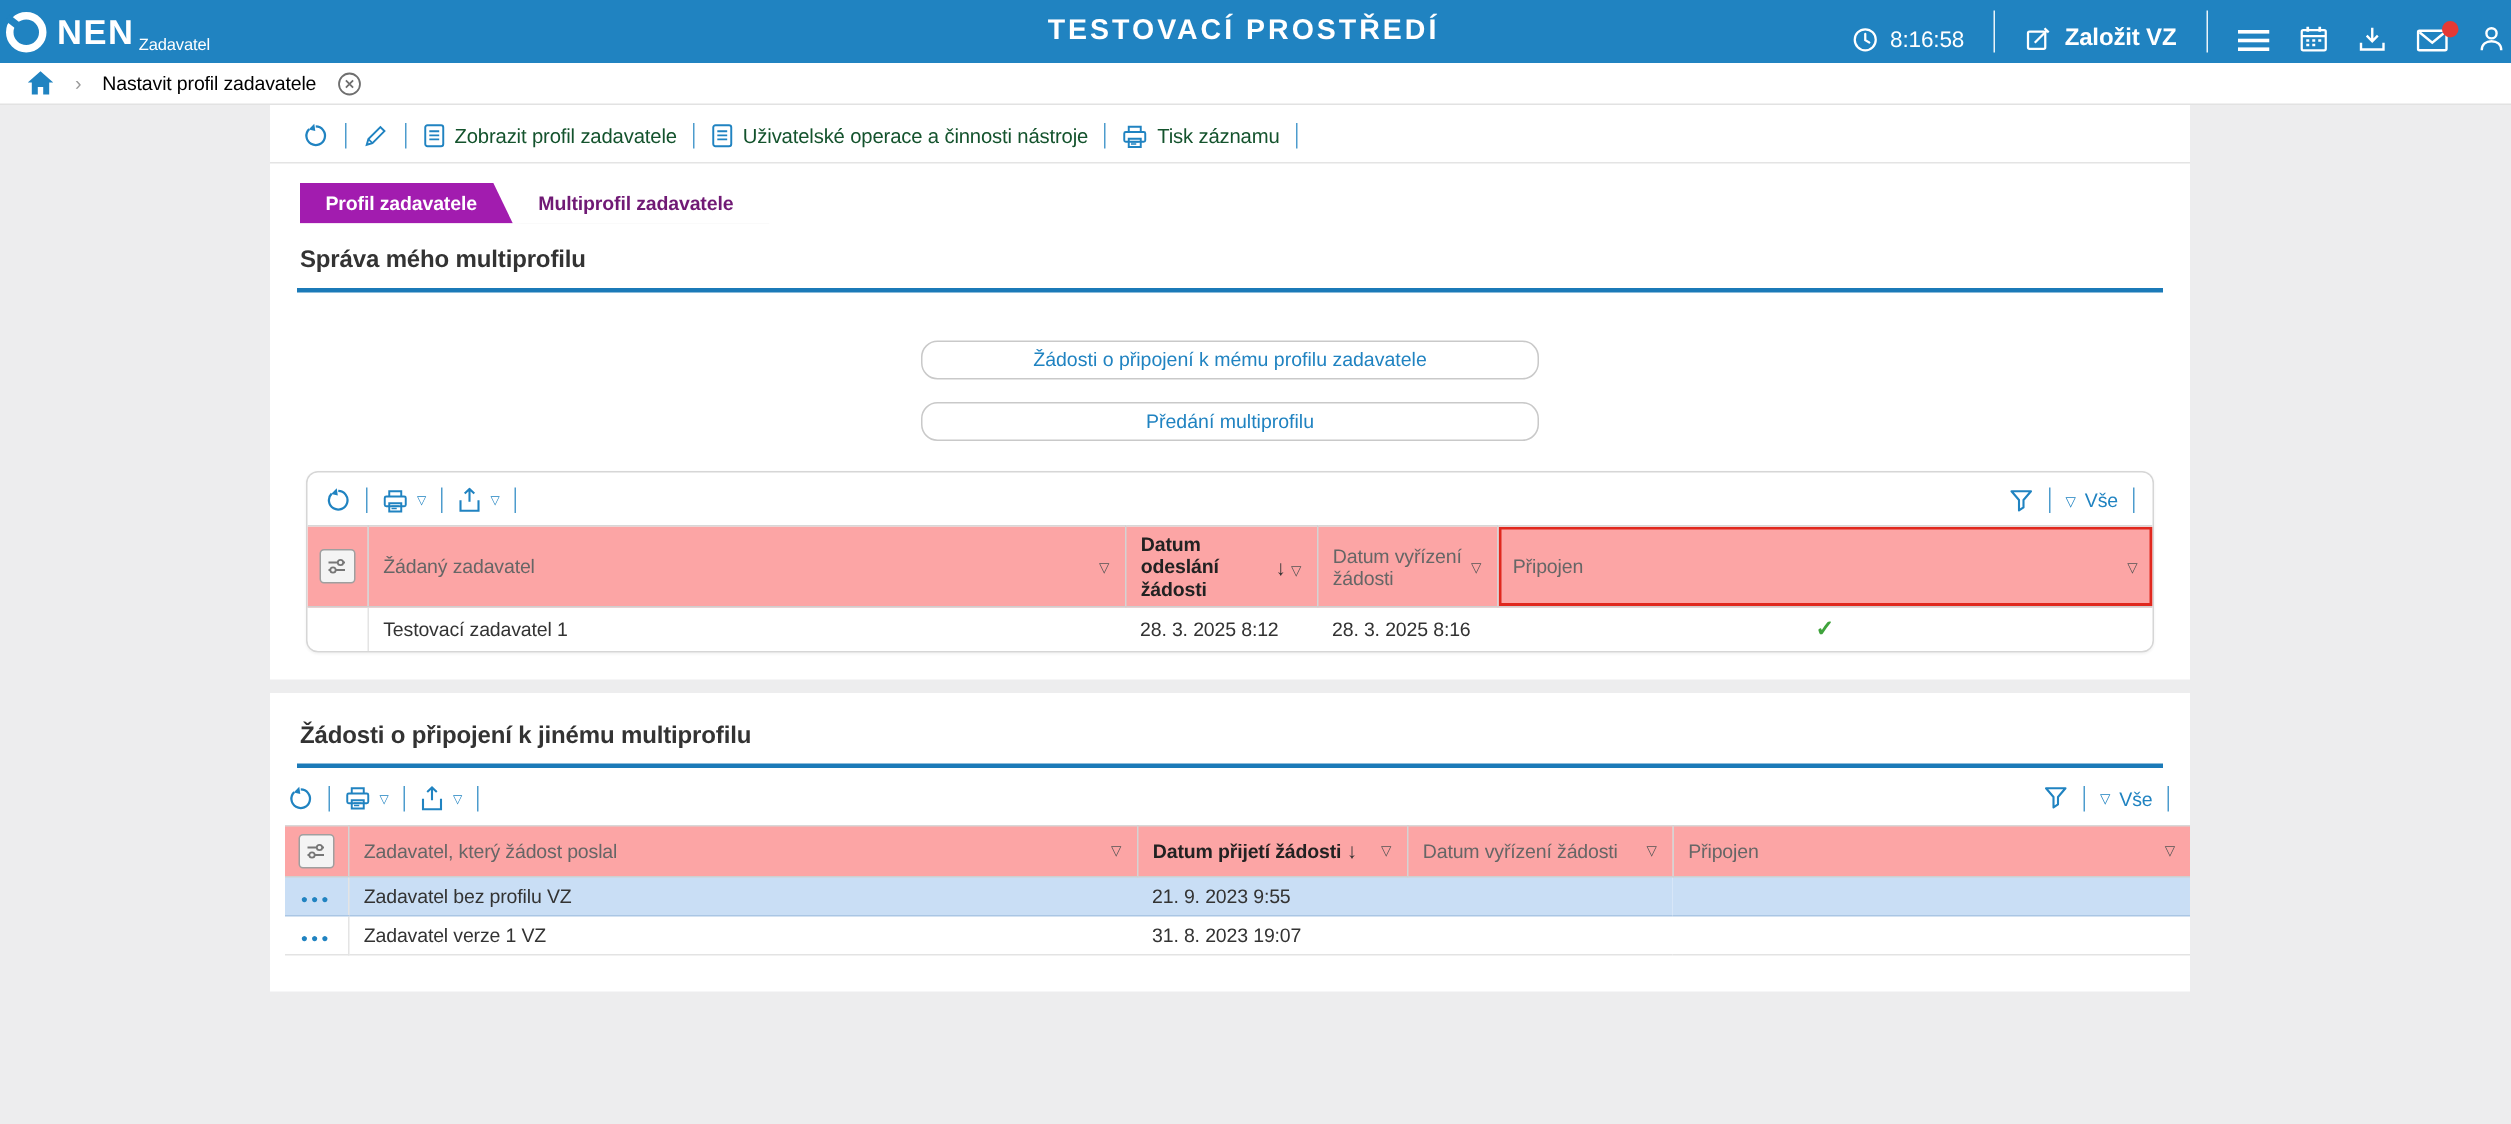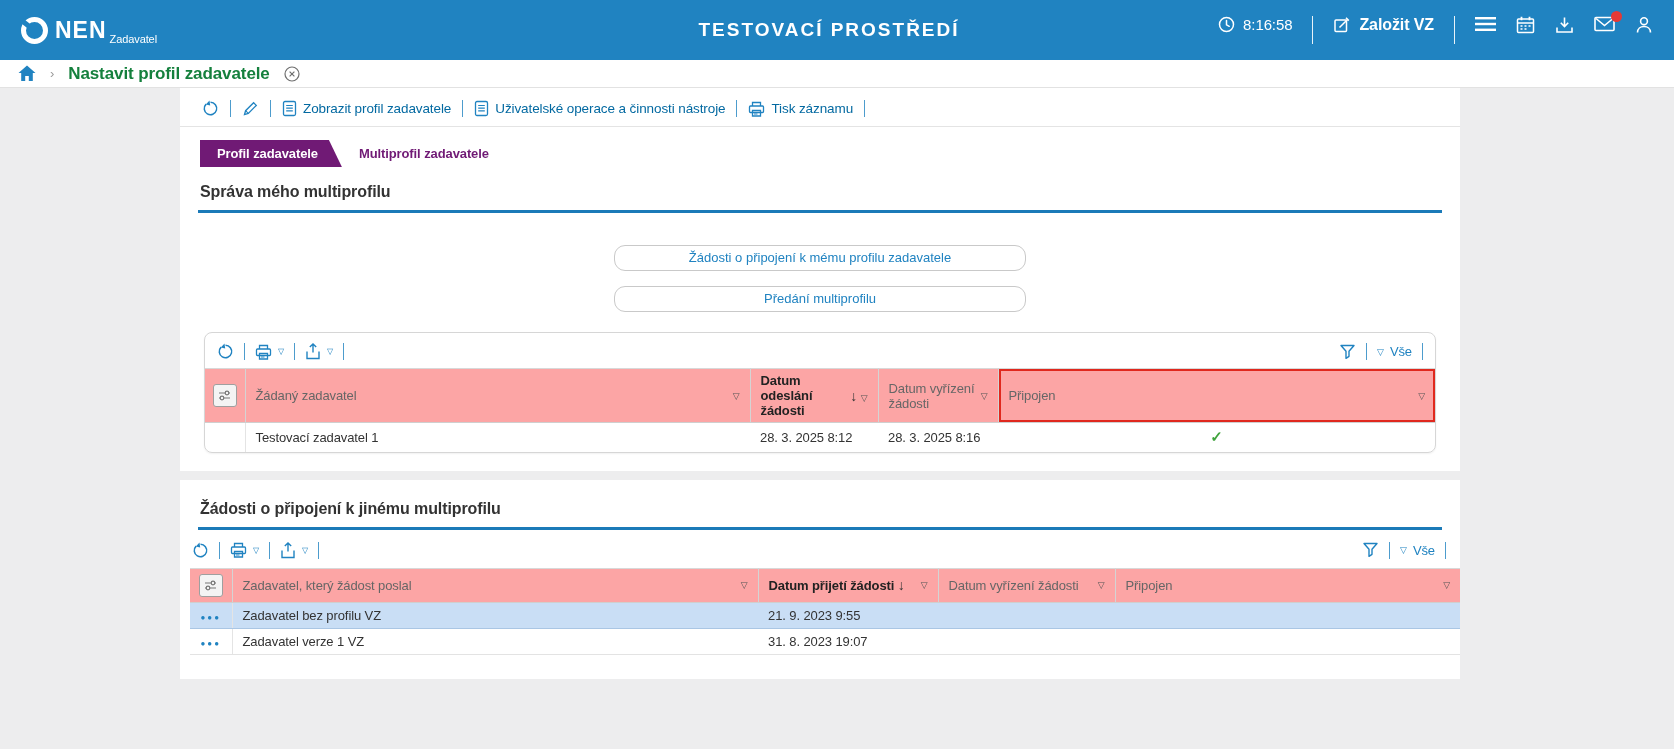--- a/index.html
+++ b/index.html
@@ -1,55 +1,55 @@
 <!DOCTYPE html>
 <html><head>
 <meta charset="utf-8">
 <style>
   * { margin:0; padding:0; box-sizing:border-box; }
   html,body { width:1674px; height:749px; overflow:hidden; }
   body { background:#ededee; font-family:"Liberation Sans", sans-serif; letter-spacing:-0.1px; }
 
   
-  .topbar { height:60px; background:#2083c1; color:#fff; display:flex; align-items:center; padding:0 21px; position:relative; }
+  .topbar { height:42px; background:#2083c1; color:#fff; display:flex; align-items:center; padding:0 4px; position:relative; }
   .logo-group { display:flex; align-items:center; gap:7px; }
   .logo-ring { width:27px; height:27px; border-radius:50%; border:5px solid #fff; position:relative; }
   .logo-ring:after { content:""; position:absolute; left:-5px; top:-1px; width:9px; height:5px; background:#2083c1; transform:rotate(38deg); }
   .logo-text { display:flex; align-items:flex-end; }
   .logo-nen { font-size:23px; font-weight:bold; letter-spacing:1px; line-height:1; }
   .logo-sub { font-size:11px; margin-left:3px; margin-bottom:-3px; }
   .env-title { position:absolute; left:0; right:16px; text-align:center; font-size:19px; font-weight:bold; letter-spacing:2px; pointer-events:none; }
-  .topbar-right { margin-left:auto; display:flex; align-items:flex-start; gap:20px; z-index:2; }
+  .topbar-right { margin-left:auto; display:flex; align-items:flex-end; gap:20px; z-index:2; }
   .tb-item { display:flex; align-items:center; gap:8px; font-size:15px; }
   .tb-divider { width:1px; height:28px; background:rgba(255,255,255,.9); }
   .tb-bold { font-weight:bold; font-size:16px; }
   .icon-btn { position:relative; display:flex; align-items:center; cursor:pointer; }
   .notif-dot { position:absolute; top:-5px; right:-7px; width:11px; height:11px; border-radius:50%; background:#e53935; }
 
   
   .breadcrumb { height:28px; background:#fff; border-bottom:1px solid #e2e2e2; display:flex; align-items:center; gap:14px; padding:0 18px; }
   .bc-chevron { color:#9a9a9a; font-size:13px; }
-  .bc-title { font-size:17px; font-weight:bold; color:#15803d; }
+  .bc-title { font-size:13px; font-weight:normal; color:#000000; }
 
   
   .main { width:1280px; margin-left:180px; }
   .panel { background:#fff; }
   .panel1 { padding-bottom:18px; }
   .panel-gap { height:9px; }
   .panel2 { padding:12px 0 24px; min-height:191px; }
 
   
   .rec-toolbar { display:flex; align-items:center; gap:11px; padding:12px 0 9px 22px; border-bottom:1px solid #e4e4e4; color:#2083c1; }
   .t-divider { width:1px; height:17px; background:#2083c1; opacity:.8; }
-  .t-link { display:flex; align-items:center; gap:6px; color:#0369a1; font-size:13.5px; cursor:pointer;justify-content:space-between; }
+  .t-link { display:flex; align-items:center; gap:6px; color:#14532d; font-size:13.5px; cursor:pointer;justify-content:space-between; }
 
   
   .tabs { display:flex; margin:13px 0 0 20px; }
   .tab { height:27px; display:flex; align-items:center; font-size:13px; font-weight:bold; padding:0 24px 0 17px; cursor:pointer; }
-  .tab-inactive { background:#701a75; color:#fff; clip-path:polygon(0 0, calc(100% - 13px) 0, 100% 100%, 0 100%); }
+  .tab-inactive { background:#a21caf; color:#fff; clip-path:polygon(0 0, calc(100% - 13px) 0, 100% 100%, 0 100%); }
   .tab-active { background:#fff; color:#701a75; clip-path:polygon(0 0, calc(100% - 13px) 0, 100% 100%, 0 100%); filter:drop-shadow(3px 1px 2px rgba(0,0,0,.25)); }
 
   
   .section-head { margin:8px 18px 0; font-size:16px; font-weight:bold; color:#333; padding:8px 0 9px 2px; border-bottom:3px solid #1b7ab8; }
 
   
   .center-block { width:412px; margin:22px auto 0; }
   .info-text { font-size:13px; line-height:1.45; color:#555; text-align:justify; }
   .wide-btn { display:block; width:100%; background:#fff; border:1px solid #c9c9c9; border-radius:11px; color:#2083c1; font-size:13px; font-family:inherit; padding:4px 6px 5px; cursor:pointer; }
   .btn1 { margin-top:32px; } .btn2 { margin-top:15px; }

